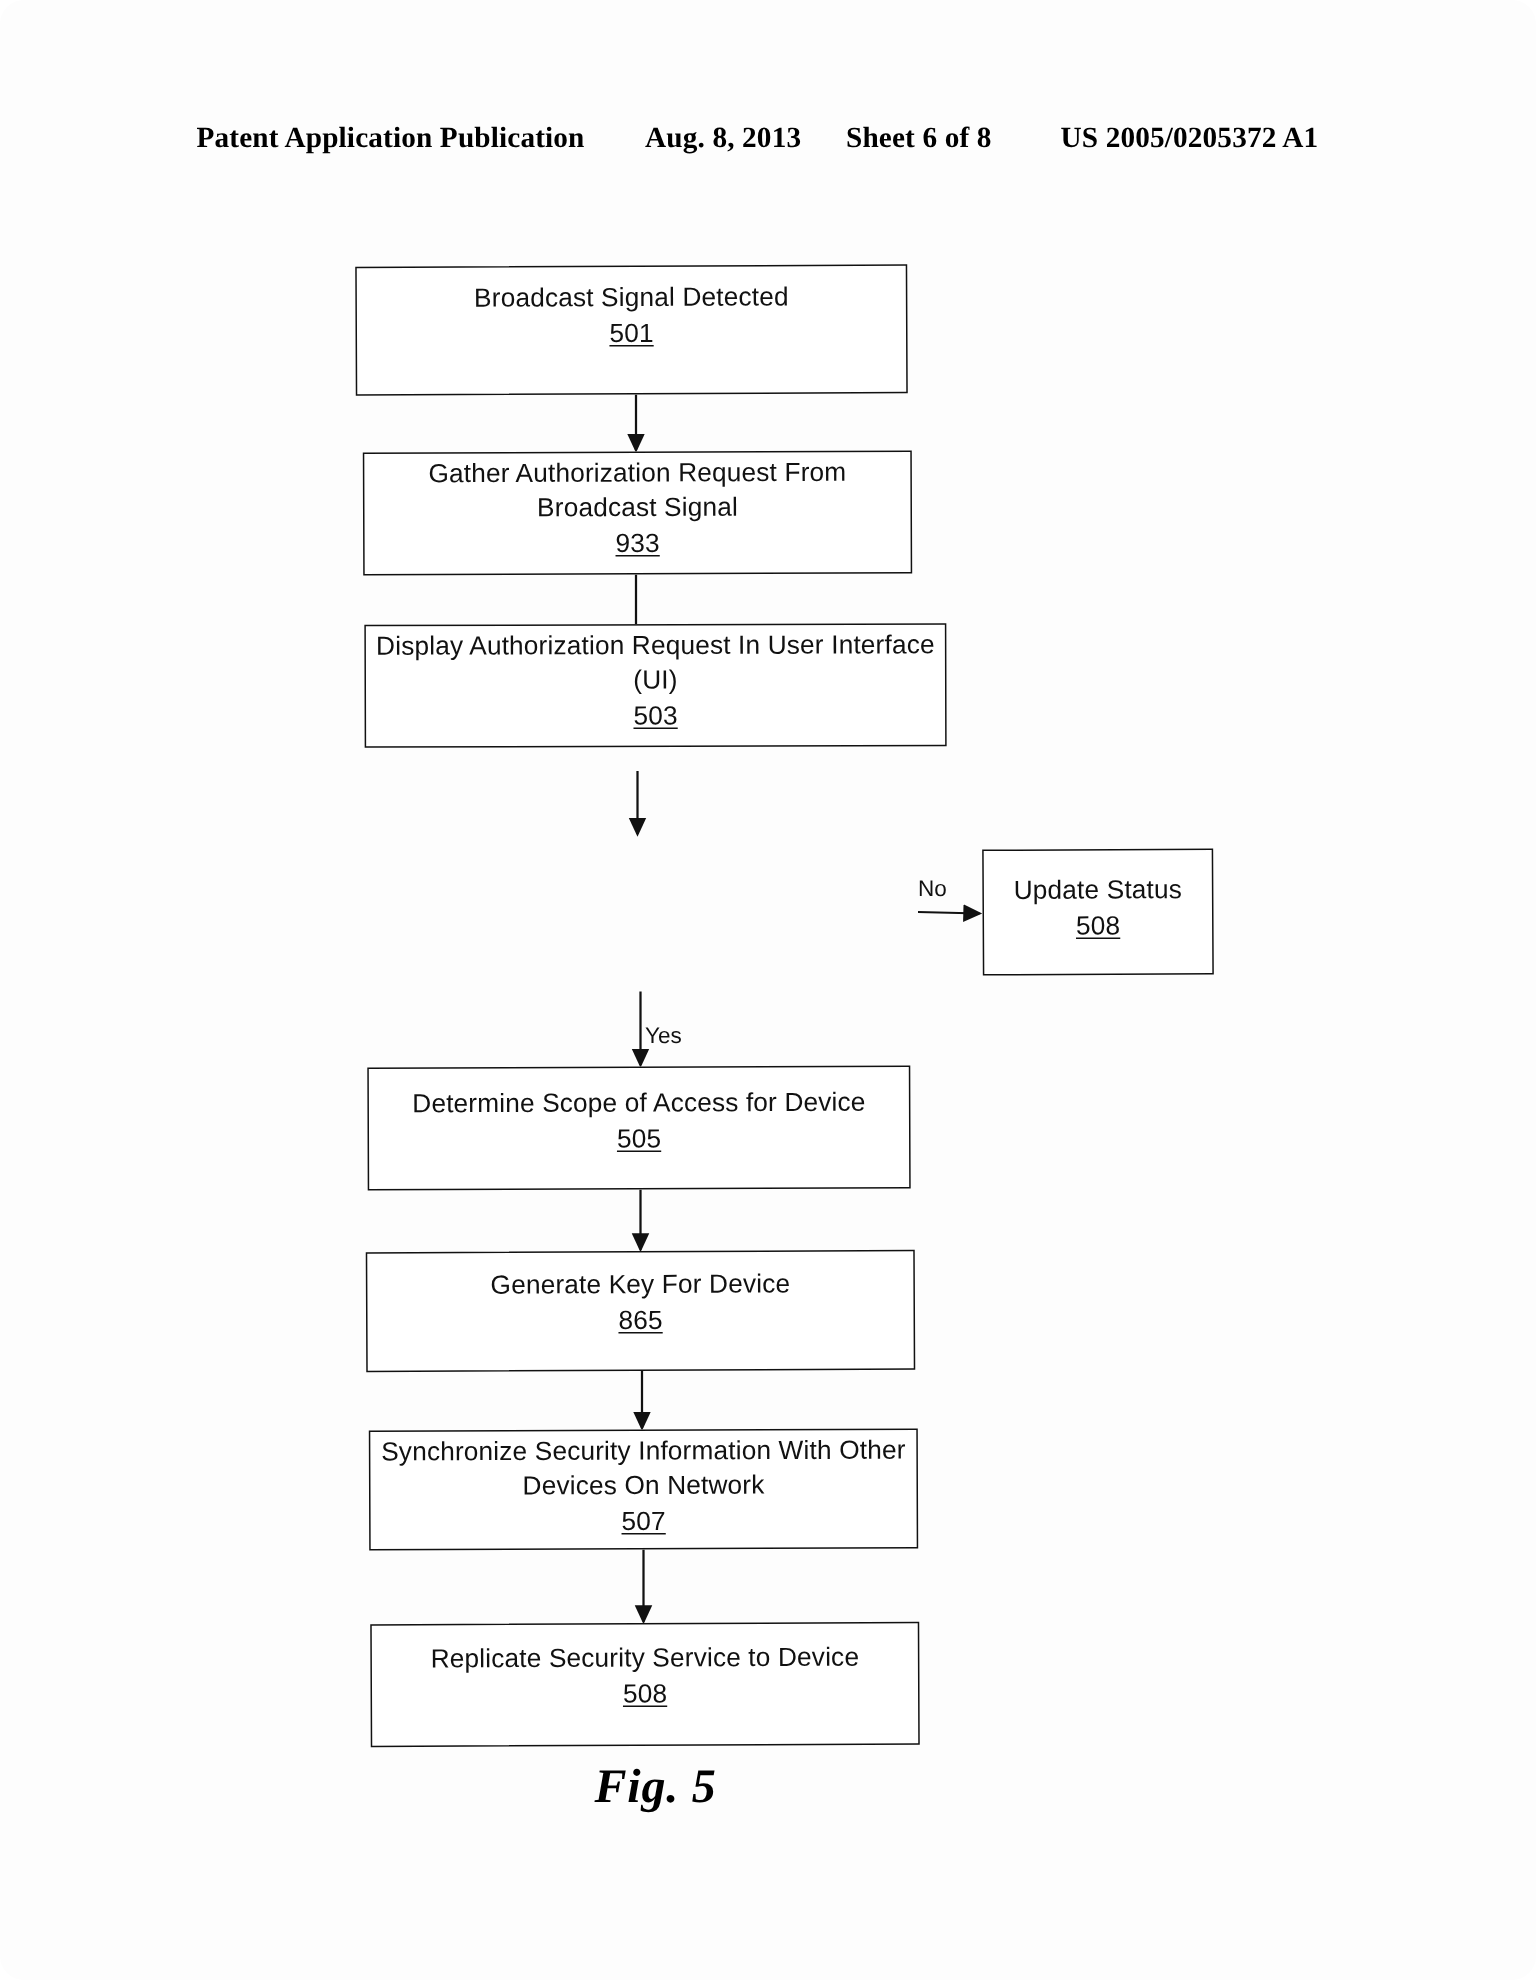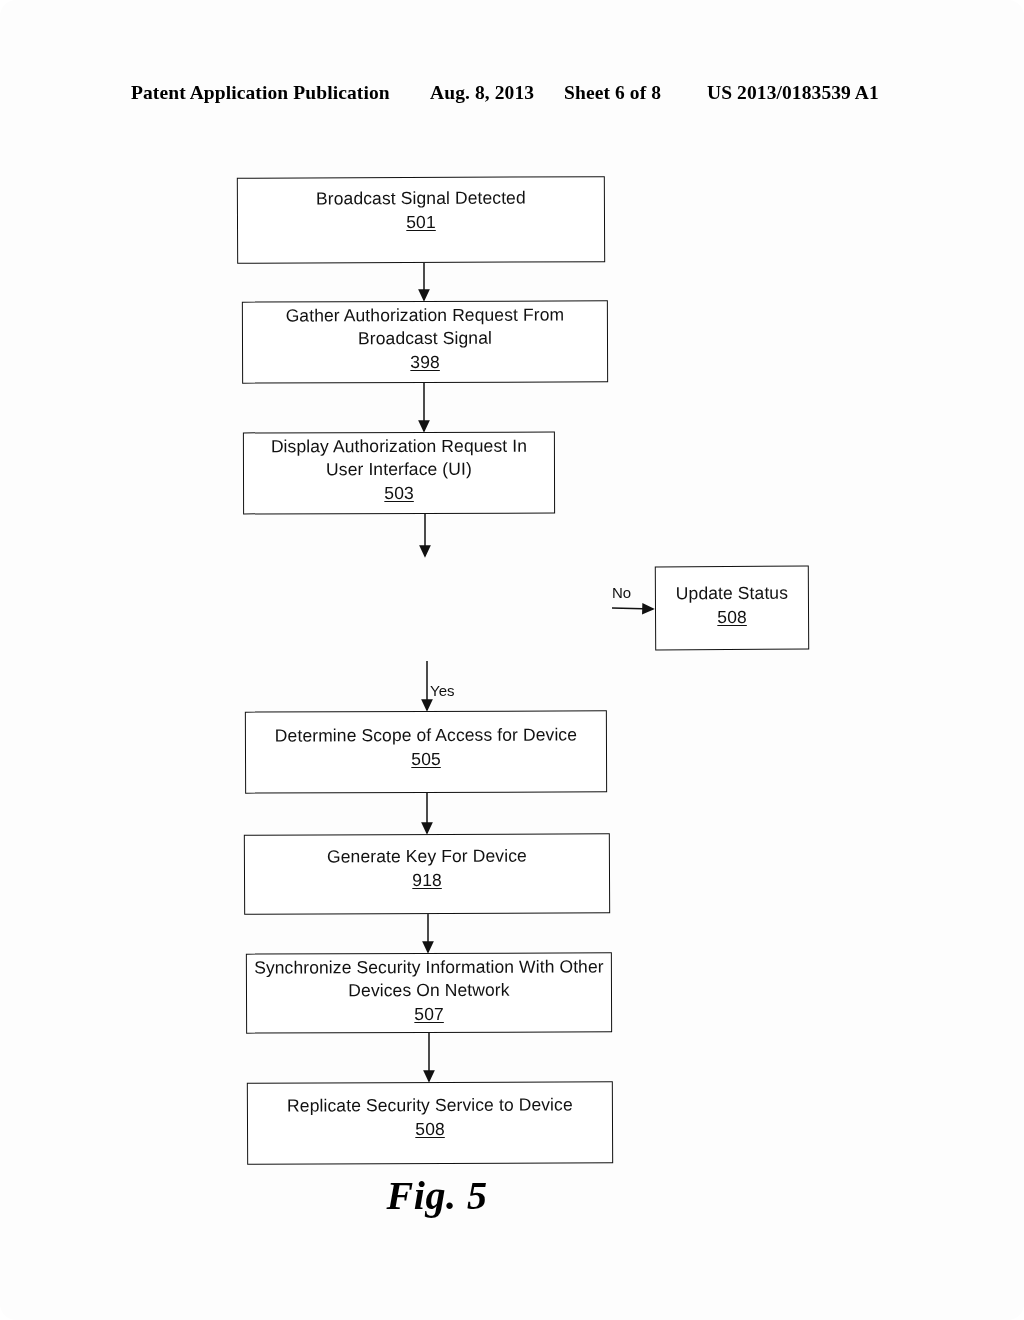--- a/index.html
+++ b/index.html
@@ -66,21 +66,21 @@
   .node .ref {
     display: block;
     text-decoration: underline;
     text-underline-offset: 2px;
     margin-top: 1px;
   }
 
   
   #n501 { left:237px; top:177px;  width:368px; height:86px;  transform: rotate(-0.25deg); padding-bottom:20px; }
   #n502 { left:242px; top:301px;  width:366px; height:82px;  transform: rotate(-0.2deg);  padding-bottom:6px;  }
-  #n503 { left:243px; top:432px;  width:312px; height:82px;  transform: rotate(-0.15deg); padding-bottom:6px;  }
+  #n503 { left:243px; top:416px;  width:388px; height:82px;  transform: rotate(-0.15deg); padding-bottom:6px;  }
   #n505 { left:245px; top:711px;  width:362px; height:82px;  transform: rotate(-0.2deg);  padding-bottom:10px; }
   #n506 { left:244px; top:834px;  width:366px; height:80px;  transform: rotate(-0.25deg); padding-bottom:12px; }
   #n507 { left:246px; top:953px;  width:366px; height:80px;  transform: rotate(-0.2deg);  padding-bottom:4px;  }
   #n508b{ left:247px; top:1082px; width:366px; height:82px;  transform: rotate(-0.25deg); padding-bottom:12px; }
   #n508 { left:655px; top:566px;  width:154px; height:84px;  transform: rotate(-0.3deg);  padding-bottom:6px;  }
 
   
   #d504 {
     position: absolute;
     left: 242px;
@@ -116,21 +116,21 @@
   
   #caption {
     position: absolute;
     left: 0;
     top: 1172px;
     width: 1024px;
     text-align: center;
     font-family: "Liberation Serif", serif;
     font-style: italic;
     font-weight: bold;
-    font-size: 40px;
+    font-size: 32px;
     letter-spacing: 0.5px;
     color: #000;
   }
   #caption .capinner { display: inline-block; margin-left: -150px; }
 
   svg.connectors {
     position: absolute;
     left: 0; top: 0;
     width: 1024px; height: 1320px;
     overflow: visible;
@@ -138,21 +138,21 @@
 </style>
 </head>
 <body>
 
 <div id="page">
 
   <div class="hdr">
     <span class="hdr-pub">Patent Application Publication</span>
     <span class="hdr-date">Aug. 8, 2013</span>
     <span class="hdr-sheet">Sheet 6 of 8</span>
-    <span class="hdr-num">US 2013/0183539 A1</span>
+    <span class="hdr-num">US 2005/0205372 A1</span>
   </div>
 
   <div id="flow">
 
     <svg class="connectors" viewBox="0 0 1024 1320" xmlns="http://www.w3.org/2000/svg">
       <defs>
         <marker id="ah" markerWidth="9" markerHeight="9" refX="7.2" refY="4.5" orient="auto">
           <path d="M0,0.6 L8.4,4.5 L0,8.4 z" fill="#111"></path>
         </marker>
       </defs>
@@ -168,21 +168,21 @@
       </g>
     </svg>
 
     <div class="node" id="n501">
       <span class="ttl">Broadcast Signal Detected</span>
       <span class="ref">501</span>
     </div>
 
     <div class="node" id="n502">
       <span class="ttl">Gather Authorization Request From Broadcast Signal</span>
-      <span class="ref">398</span>
+      <span class="ref">933</span>
     </div>
 
     <div class="node" id="n503">
       <span class="ttl">Display Authorization Request In User Interface (UI)</span>
       <span class="ref">503</span>
     </div>
 
 
     <div class="blabel" id="lbl-yes">Yes</div>
     <div class="blabel" id="lbl-no">No</div>
@@ -192,21 +192,21 @@
       <span class="ref">508</span>
     </div>
 
     <div class="node" id="n505">
       <span class="ttl">Determine Scope of Access for Device</span>
       <span class="ref">505</span>
     </div>
 
     <div class="node" id="n506">
       <span class="ttl">Generate Key For Device</span>
-      <span class="ref">918</span>
+      <span class="ref">865</span>
     </div>
 
     <div class="node" id="n507">
       <span class="ttl">Synchronize Security Information With Other Devices On Network</span>
       <span class="ref">507</span>
     </div>
 
     <div class="node" id="n508b">
       <span class="ttl">Replicate Security Service to Device</span>
       <span class="ref">508</span>

